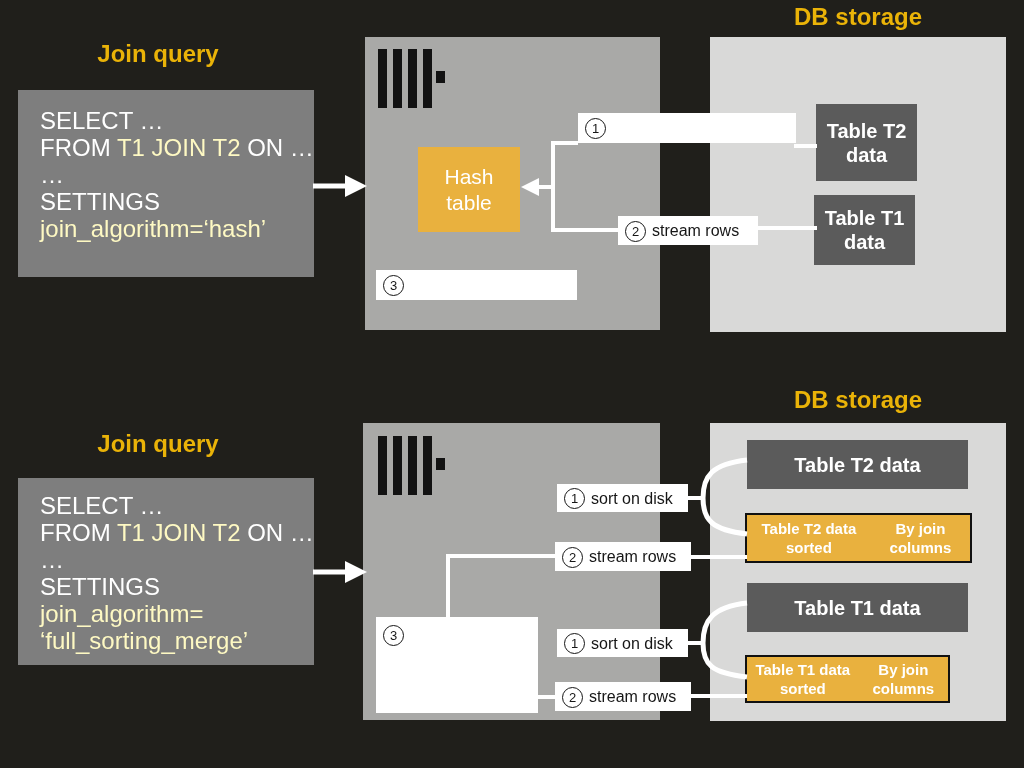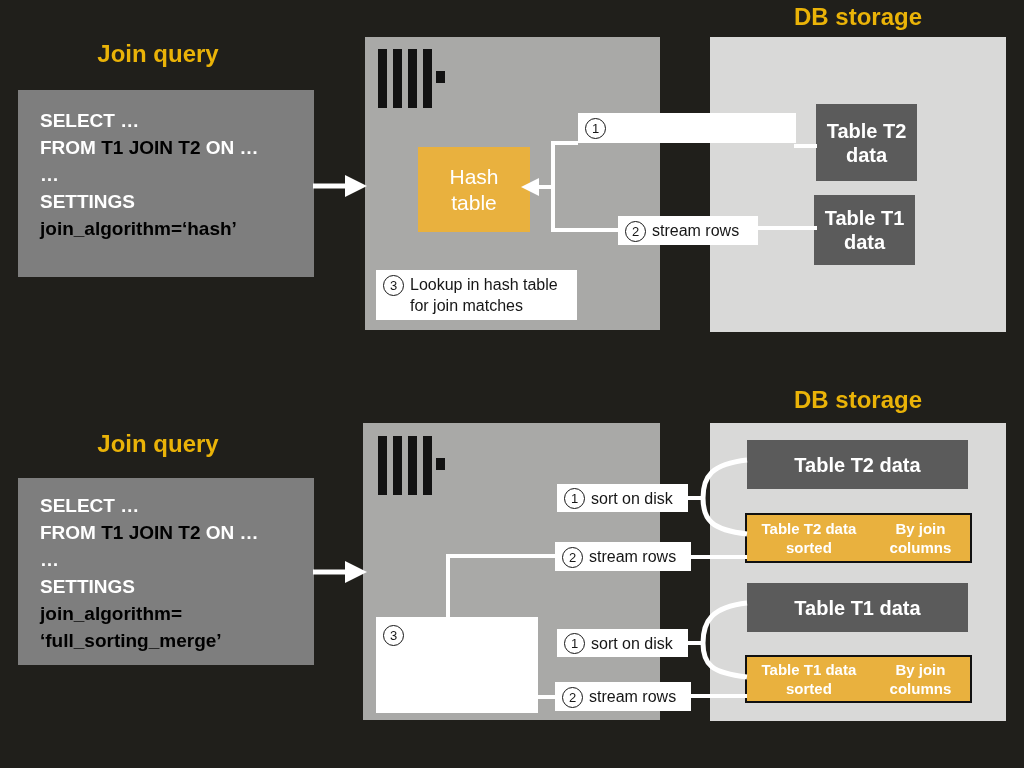--- a/index.html
+++ b/index.html
@@ -3,23 +3,23 @@
 <meta charset="utf-8">
 <style>
   html,body{margin:0;padding:0;background:#201F1B;}
   body{width:1024px;height:768px;position:relative;overflow:hidden;
        font-family:"Liberation Sans", sans-serif;}
   .abs{position:absolute;}
   .stage{position:absolute;inset:0;width:1024px;height:768px;}
 
   .section-title{color:#eab308;font-size:24px;font-weight:700;text-align:center;z-index:1;}
 
-  .query-box{background:#7E7E7E;color:#fff;font-size:19px;line-height:27px;
-             font-weight:700;padding:17px 0 12px 22px;box-sizing:border-box;z-index:1;}
-  .accent-text{color:#000000;}
+  .query-box{background:#7E7E7E;color:#fff;font-size:24px;line-height:27px;
+             font-weight:400;padding:17px 0 12px 22px;box-sizing:border-box;z-index:1;}
+  .accent-text{color:#fef9c3;}
 
   .server-box{background:#A9A9A7;z-index:1;}
   .db-box{background:#D9D9D8;z-index:1;}
 
   .ch-logo{z-index:2;width:70px;height:60px;}
   .ch-logo .bar{position:absolute;top:0;width:9px;height:59px;background:#121212;}
   .ch-logo .dot{position:absolute;left:58px;top:22px;width:9px;height:12px;background:#121212;}
 
   .hash-box{background:#E9B13E;color:#fff;font-size:21px;line-height:26px;
             display:flex;align-items:center;justify-content:center;text-align:center;z-index:2;}
@@ -60,21 +60,21 @@
   <div class="abs server-box" style="left:365px;top:37px;width:295px;height:293px;"></div>
 
   <div class="abs ch-logo" style="left:378px;top:49px;">
     <div class="bar" style="left:0;"></div>
       <div class="bar" style="left:15px;"></div>
     <div class="bar" style="left:30px;"></div>
       <div class="bar" style="left:45px;"></div>
     <div class="dot"></div>
   </div>
 
-  <div class="abs hash-box" style="left:418px;top:147px;width:112px;height:85px;align-items:center;">
+  <div class="abs hash-box" style="left:418px;top:147px;width:102px;height:85px;align-items:center;">
     <div class="inner">Hash table</div>
   </div>
 
   <div class="abs section-title" style="left:710px;top:3px;width:296px;">DB storage</div>
 
   <div class="abs db-box" style="left:710px;top:37px;width:296px;height:295px;"></div>
 
   <div class="abs dark-table" style="left:816px;top:104px;width:101px;height:77px;">
     <div style="width:95px;">Table T2 data</div>
   </div>
@@ -86,21 +86,20 @@
     <span class="circ">1</span>
   </div>
 
   <div class="abs ann oneline" style="left:618px;top:216px;width:140px;height:29px;">
     <span class="circ">2</span>
     <span class="txt">stream rows</span>
   </div>
 
   <div class="abs ann" style="left:376px;top:270px;width:201px;">
     <span class="circ">3</span>
-    <span class="txt">Lookup in hash table for join matches</span>
   </div>
 
   <div class="abs section-title" style="left:18px;top:430px;width:280px;">Join query</div>
 
   <div class="abs query-box" style="left:18px;top:478px;width:296px;height:187px;padding-top:14px;">
     <div><span>SELECT …</span></div>
     <div><span>FROM </span><span class="accent-text">T1 JOIN T2</span><span> ON …</span></div>
     <div>…</div>
     <div>SETTINGS</div>
     <div class="accent-text">join_algorithm=</div>
@@ -127,21 +126,21 @@
 
   <div class="abs sorted-table" style="left:745px;top:513px;width:227px;height:50px;">
     <div>Table T2 data sorted</div>
     <div>By join columns</div>
   </div>
 
   <div class="abs dark-table" style="left:747px;top:583px;width:221px;height:49px;">
     <div>Table T1 data</div>
   </div>
 
-  <div class="abs sorted-table" style="left:745px;top:655px;width:227px;height:48px;">
+  <div class="abs sorted-table" style="left:745px;top:655px;width:205px;height:48px;">
     <div>Table T1 data sorted</div>
     <div>By join columns</div>
   </div>
 
   <div class="abs ann oneline" style="left:557px;top:484px;width:131px;height:28px;">
     <span class="circ">1</span>
     <span class="txt">sort on disk</span>
   </div>
 
   <div class="abs ann oneline" style="left:555px;top:542px;width:136px;height:29px;">

